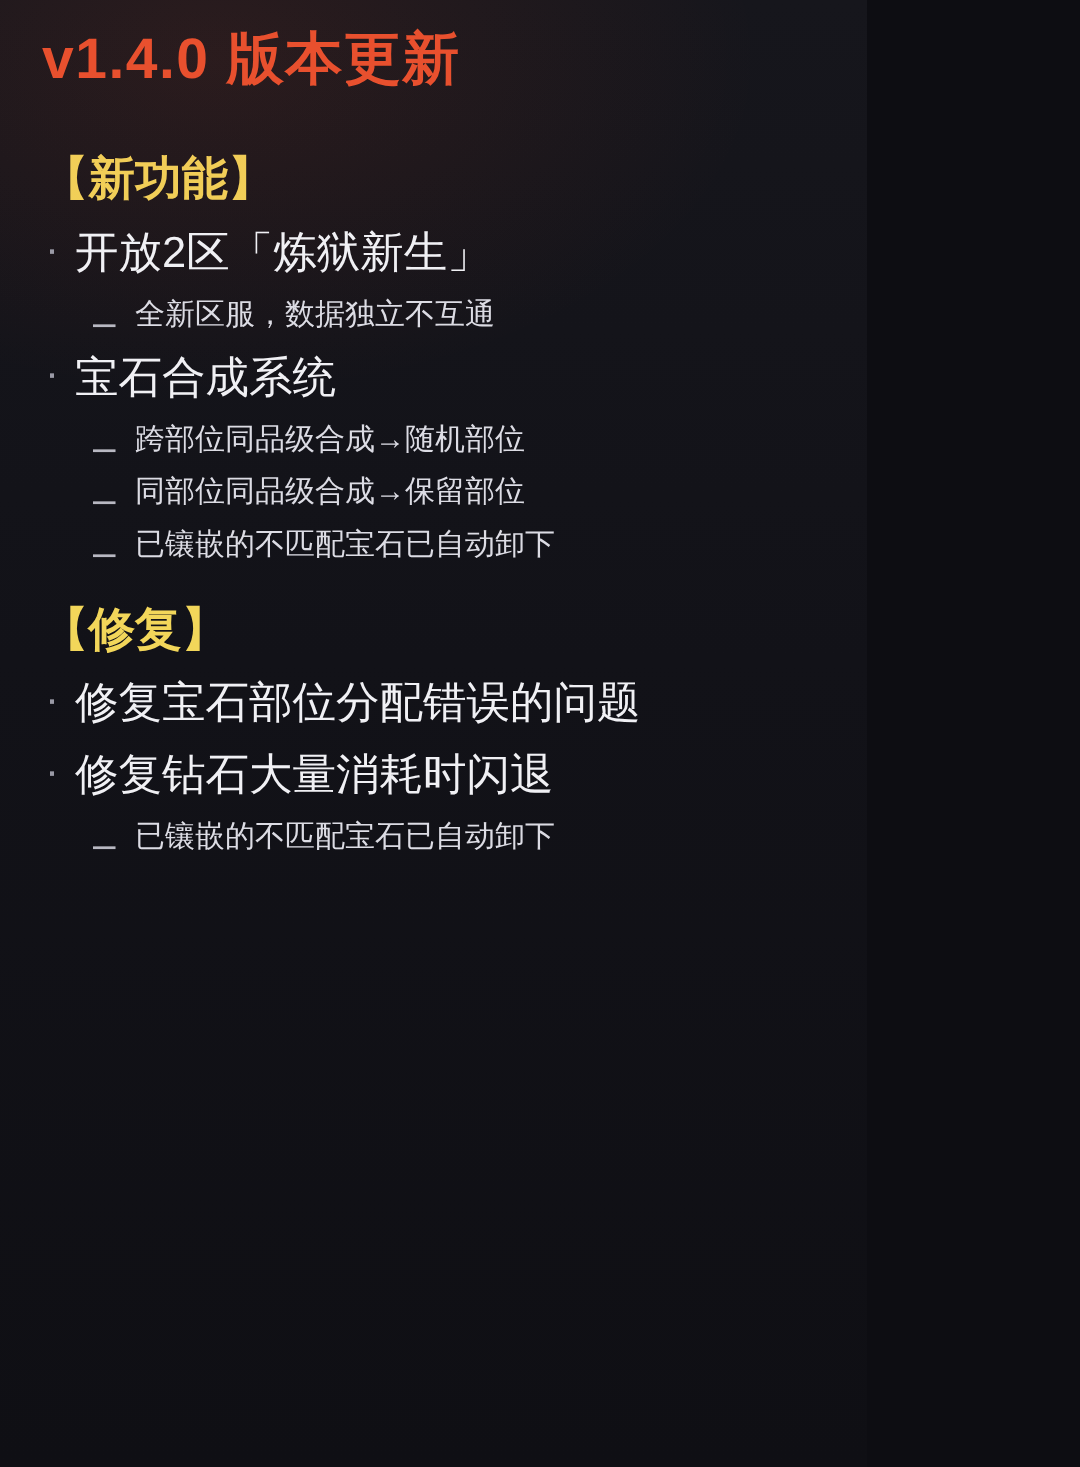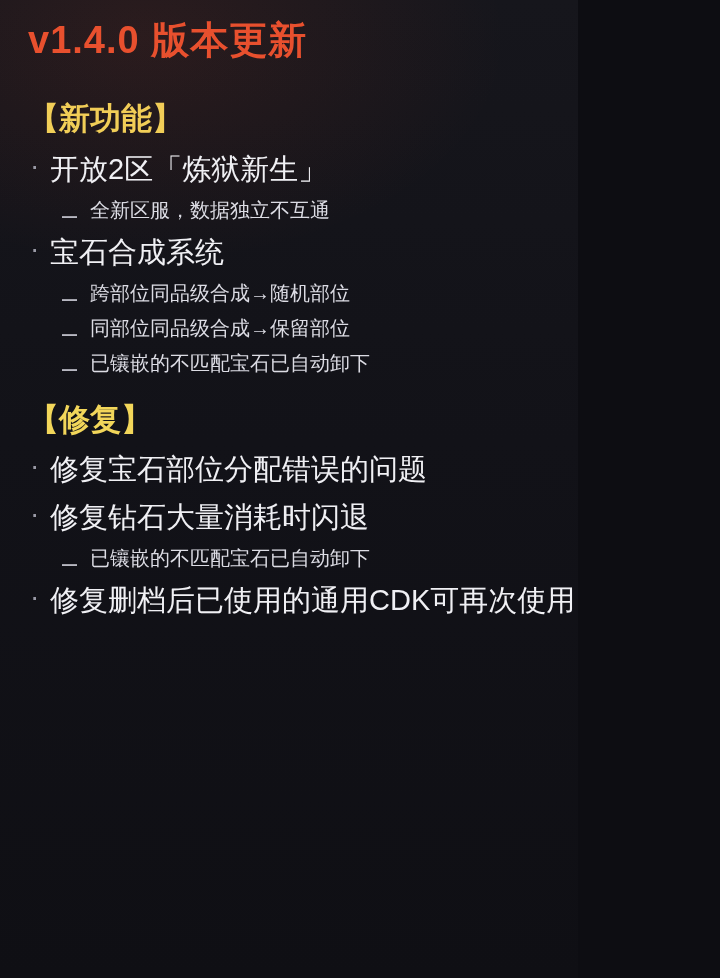--- a/index.html
+++ b/index.html
@@ -110,15 +110,14 @@
     <li class="sub">同部位同品级合成→保留部位</li>
 
     <li class="sub">已镶嵌的不匹配宝石已自动卸下</li>
   </ul>
 
   <div class="section-head second">【修复】</div>
   <ul class="list">
     <li class="bullet">修复宝石部位分配错误的问题</li>
     <li class="bullet">修复钻石大量消耗时闪退</li>
     <li class="sub">已镶嵌的不匹配宝石已自动卸下</li>
-    <li class="bullet">修复删档后已使用的通用CDK可再次使用</li>
   </ul>
 </div>
 
 </body></html>

